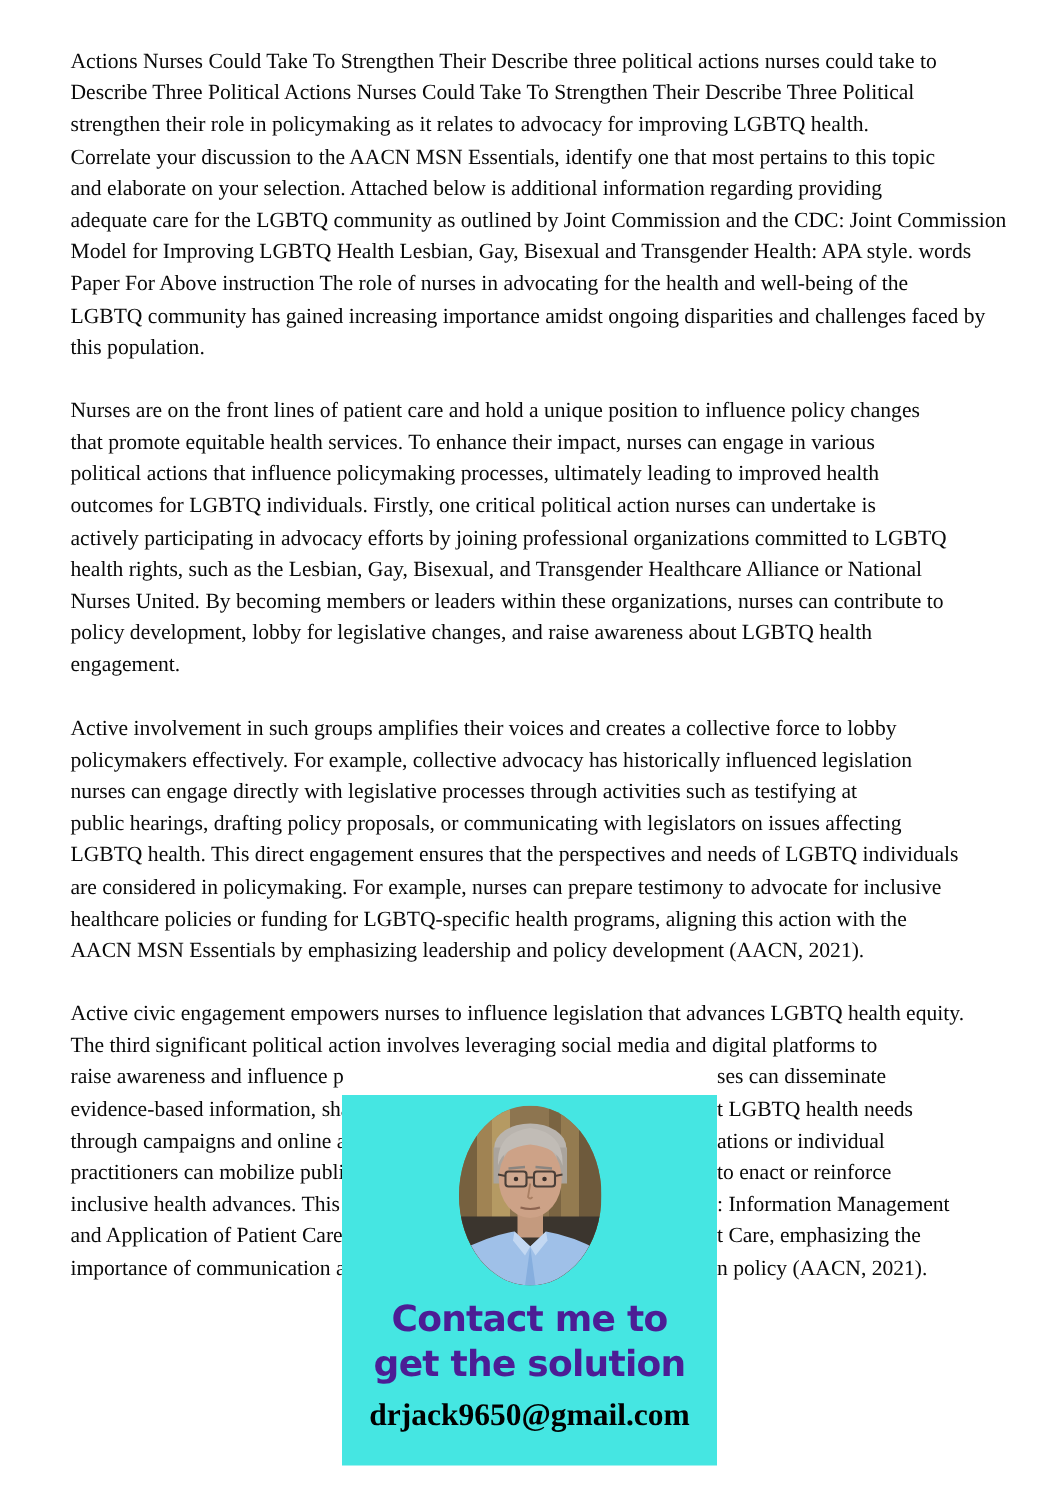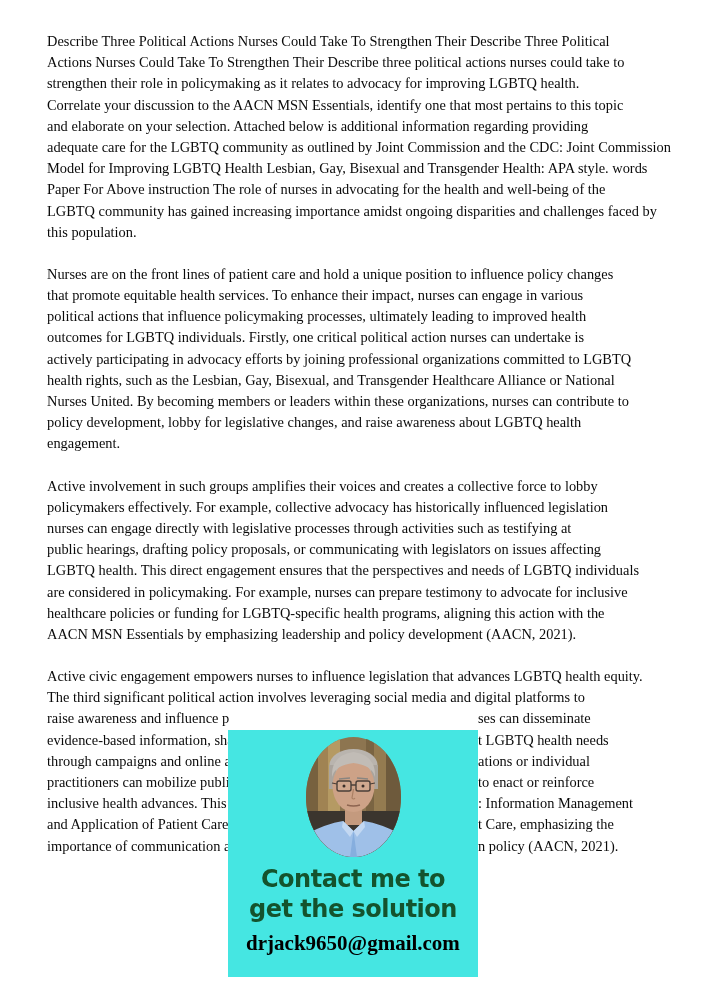--- a/index.html
+++ b/index.html
@@ -43,21 +43,21 @@
     overflow:hidden;
     flex:0 0 auto;
   }
   .portrait svg{display:block;width:95px;height:120px;}
   .promo-headline{
     margin-top:7px;
     font-family:"DejaVu Sans","Liberation Sans",sans-serif;
     font-weight:700;
     font-size:24px;
     line-height:30px;
-    color:#14532d;
+    color:#4c1d95;
     text-align:center;
     letter-spacing:-0.5px;
     white-space:nowrap;
   }
   .promo-email{
     margin-top:5px;
     font-family:"Liberation Serif","DejaVu Serif",serif;
     font-weight:700;
     font-size:21px;
     line-height:28px;
@@ -66,22 +66,22 @@
     white-space:nowrap;
   }
 </style>
 </head>
 <body>
 
 <div class="page">
 
   <div class="essay" id="essay">
       <div class="para">
+        <div class="line">Actions Nurses Could Take To Strengthen Their Describe three political actions nurses could take to</div>
         <div class="line">Describe Three Political Actions Nurses Could Take To Strengthen Their Describe Three Political</div>
-        <div class="line">Actions Nurses Could Take To Strengthen Their Describe three political actions nurses could take to</div>
         <div class="line">strengthen their role in policymaking as it relates to advocacy for improving LGBTQ health.</div>
         <div class="line">Correlate your discussion to the AACN MSN Essentials, identify one that most pertains to this topic</div>
         <div class="line">and elaborate on your selection. Attached below is additional information regarding providing</div>
         <div class="line">adequate care for the LGBTQ community as outlined by Joint Commission and the CDC: Joint Commission</div>
         <div class="line">Model for Improving LGBTQ Health Lesbian, Gay, Bisexual and Transgender Health: APA style. words</div>
         <div class="line">Paper For Above instruction The role of nurses in advocating for the health and well-being of the</div>
         <div class="line">LGBTQ community has gained increasing importance amidst ongoing disparities and challenges faced by</div>
         <div class="line">this population.</div>
       </div>
       <div class="para">

